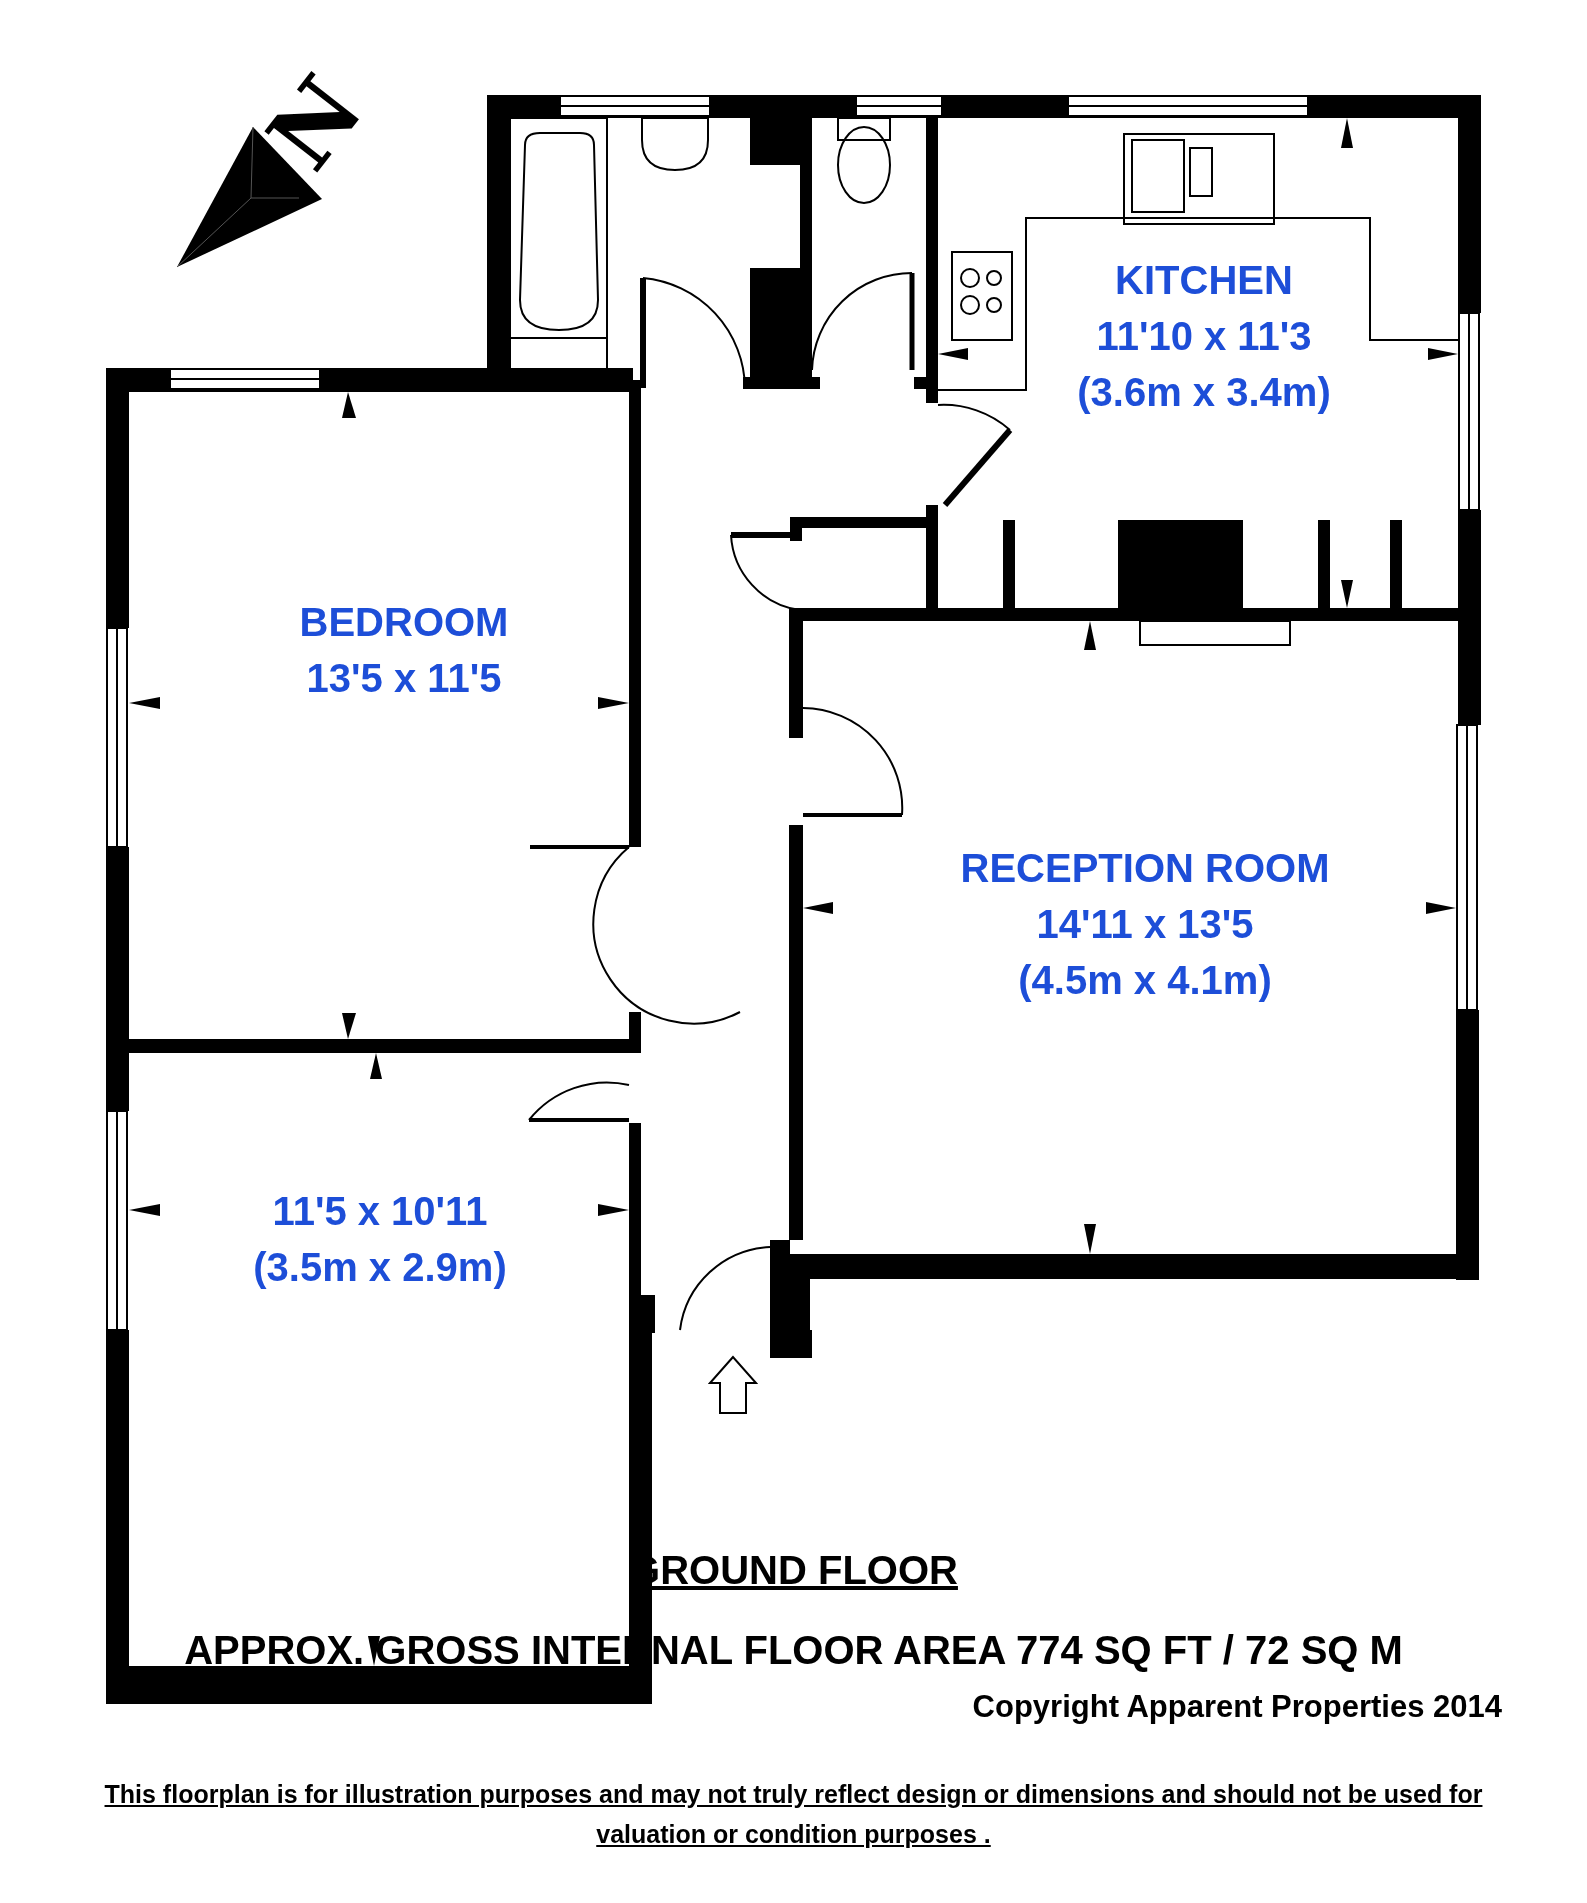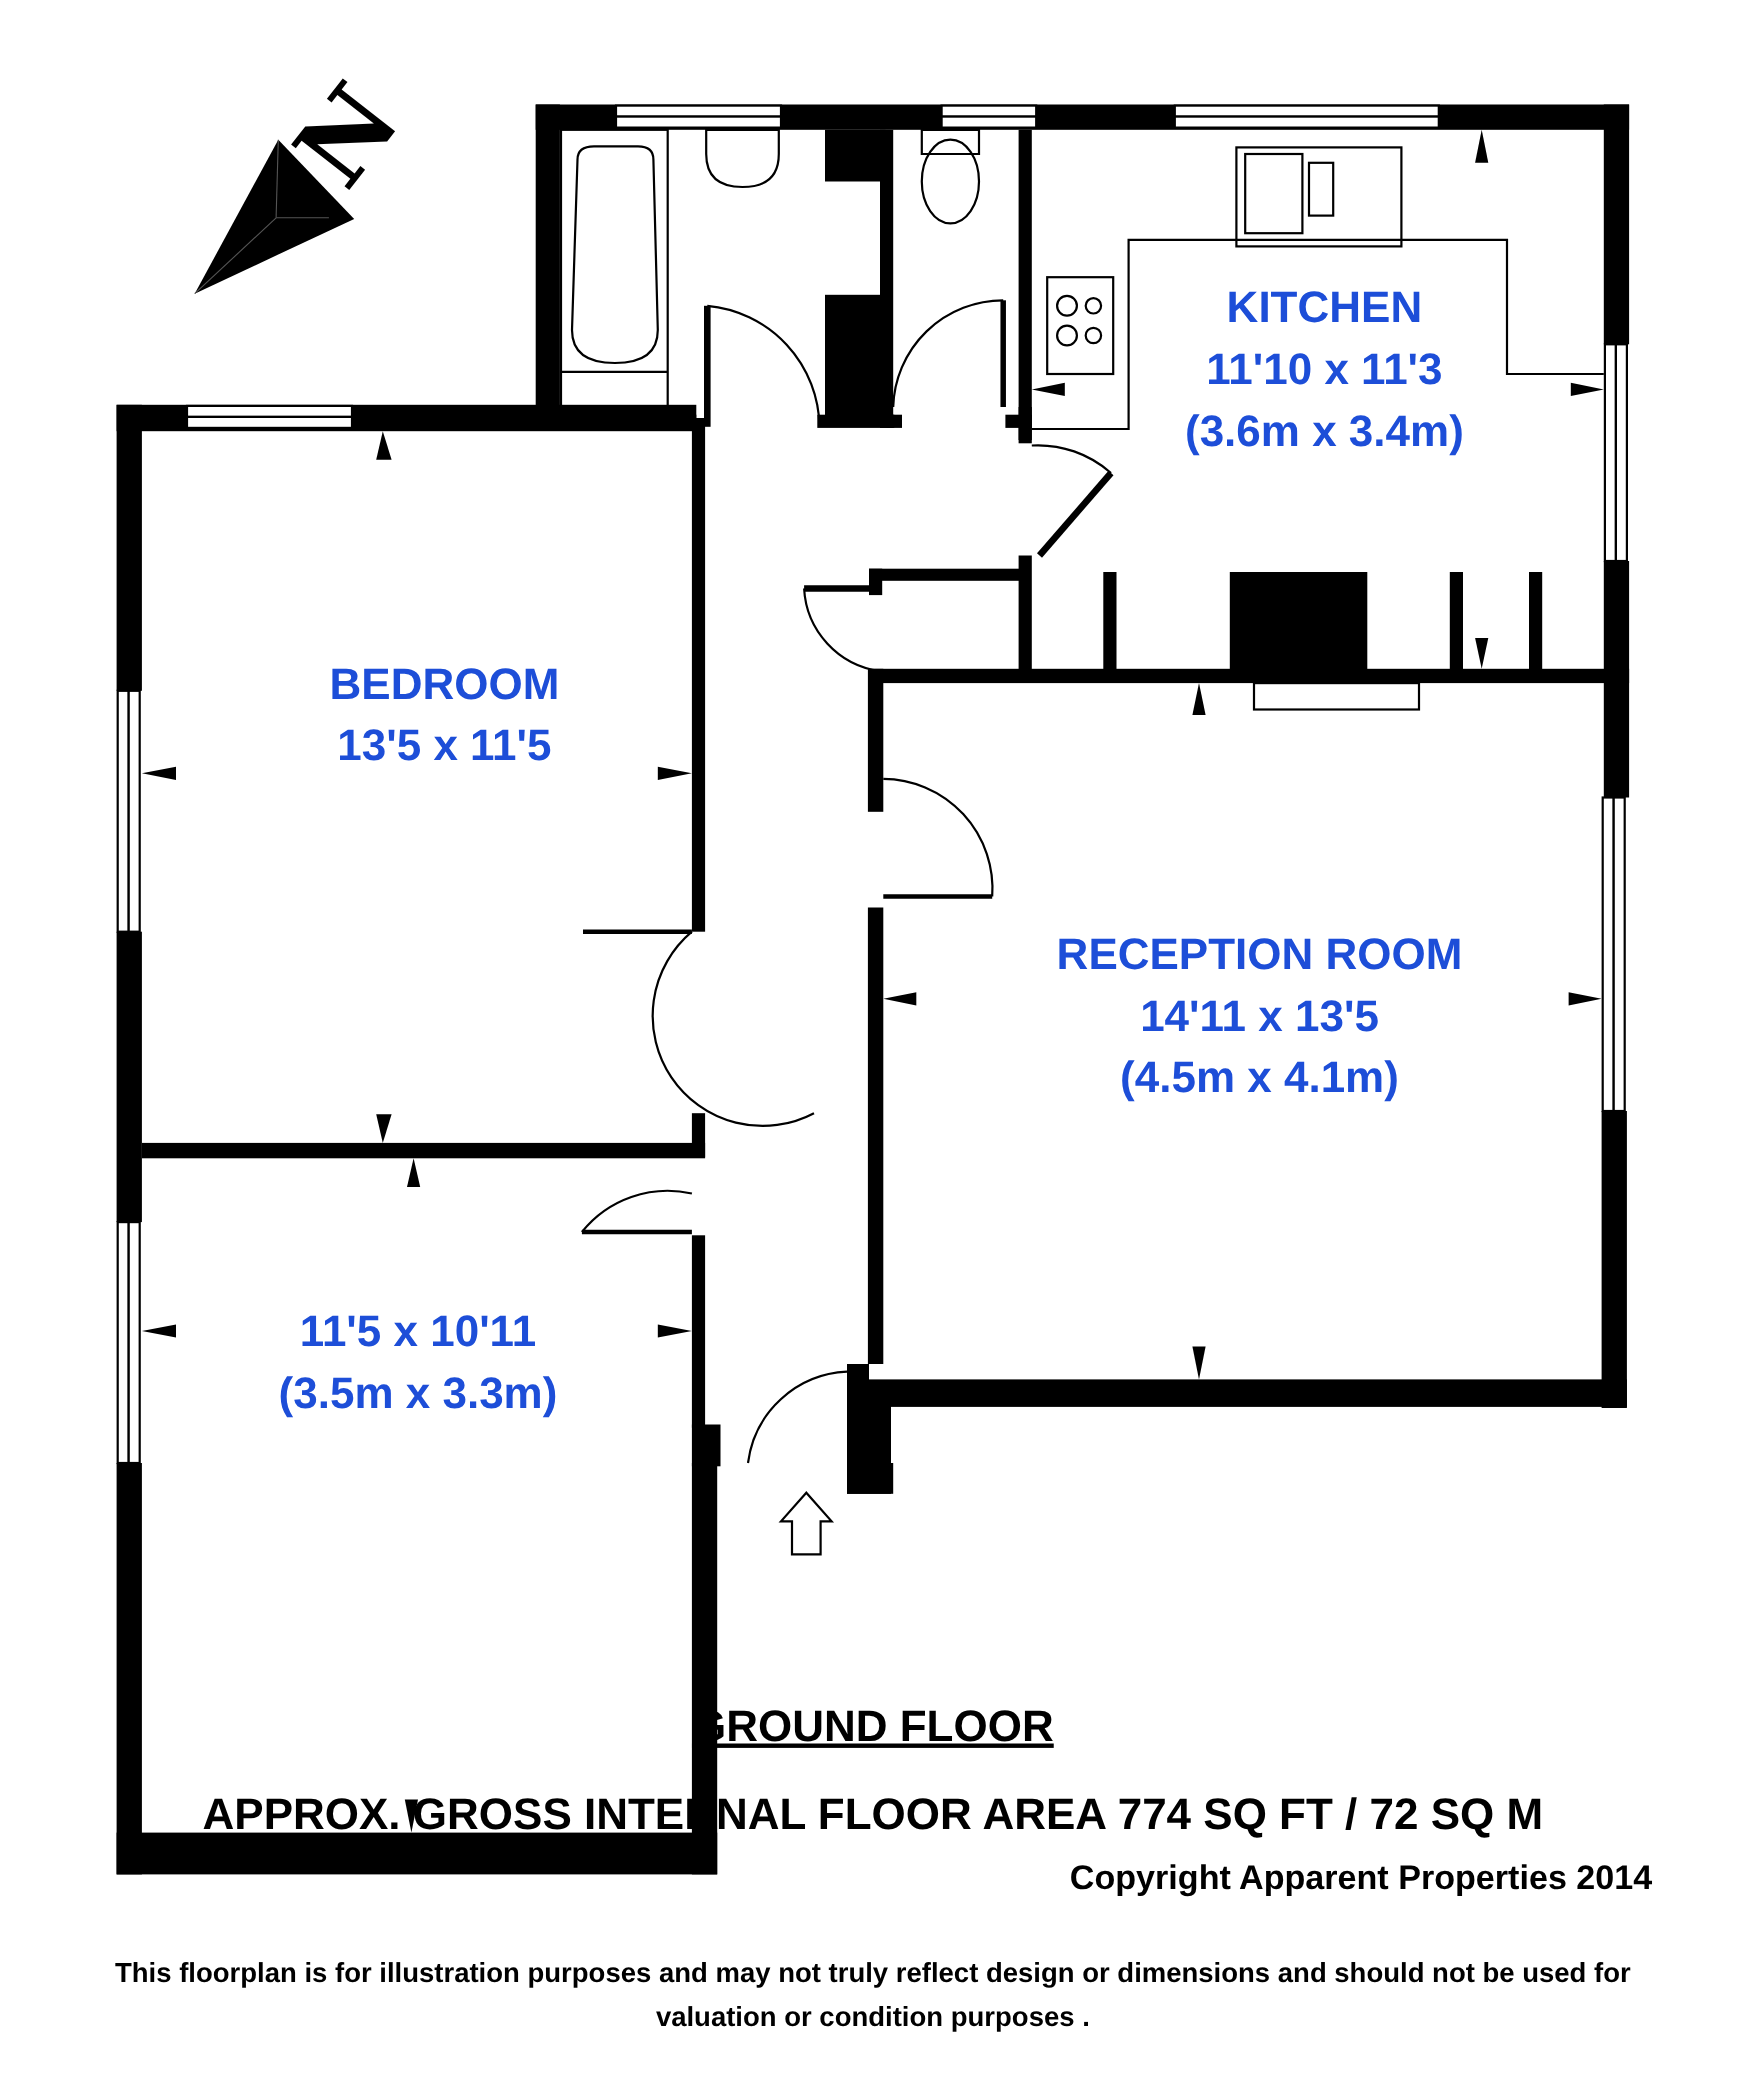--- a/index.html
+++ b/index.html
@@ -5,21 +5,21 @@
   html,body{margin:0;padding:0;background:#ffffff;}
   body{width:1587px;height:1903px;position:relative;overflow:hidden;font-family:"Liberation Sans","DejaVu Sans",sans-serif;color:#000;}
   #plan{position:absolute;left:0;top:0;width:1587px;height:1903px;}
   .lbl{position:absolute;text-align:center;font-weight:bold;color:#1d4ed8;white-space:nowrap;transform:translateX(-50%);}
   .room-name{font-size:40px;line-height:56px;display:block;}
   .room-dim{font-size:40px;line-height:56px;display:block;}
   .footer{position:absolute;font-weight:bold;white-space:nowrap;}
   #ground-floor{left:50%;transform:translateX(-50%);top:1548px;font-size:40px;text-decoration:underline;}
   #area{left:50%;transform:translateX(-50%);top:1628px;font-size:40px;}
   #copyright{right:85px;top:1689px;font-size:31px;}
-  #disclaimer{left:50%;transform:translateX(-50%);top:1774px;font-size:25px;text-align:center;line-height:40px;white-space:normal;width:1480px;}
+  #disclaimer{left:50%;transform:translateX(-50%);top:1774px;font-size:25px;text-align:center;line-height:40px;white-space:normal;width:1480px;text-decoration:underline;}
 </style>
 </head>
 <body>
 
 <svg id="plan" viewBox="0 0 1587 1903" xmlns="http://www.w3.org/2000/svg">
 
   <g>
     <polygon points="177,267 253,127 322,199" fill="#000"></polygon>
     <line x1="253" y1="127" x2="251" y2="198" stroke="#555" stroke-width="1"></line>
     <line x1="251" y1="198" x2="299" y2="198" stroke="#555" stroke-width="1"></line>
@@ -183,19 +183,19 @@
   <span class="room-name">BEDROOM</span>
   <span class="room-dim">13'5 x 11'5</span>
 </div>
 <div class="lbl" style="left:1145px;top:840px;">
   <span class="room-name">RECEPTION ROOM</span>
   <span class="room-dim">14'11 x 13'5</span>
   <span class="room-dim">(4.5m x 4.1m)</span>
 </div>
 <div class="lbl" style="left:380px;top:1183px;">
   <span class="room-dim">11'5 x 10'11</span>
-  <span class="room-dim">(3.5m x 3.3m)</span>
+  <span class="room-dim">(3.5m x 2.9m)</span>
 </div>
 
 <div class="footer" id="ground-floor">GROUND FLOOR</div>
 <div class="footer" id="area">APPROX. GROSS INTERNAL FLOOR AREA 774 SQ FT / 72 SQ M</div>
 <div class="footer" id="copyright">Copyright Apparent  Properties 2014</div>
 <div class="footer" id="disclaimer">This floorplan is for illustration purposes and may not truly reflect design or dimensions and should not be used for valuation or condition purposes  .</div>
 
 </body></html>

